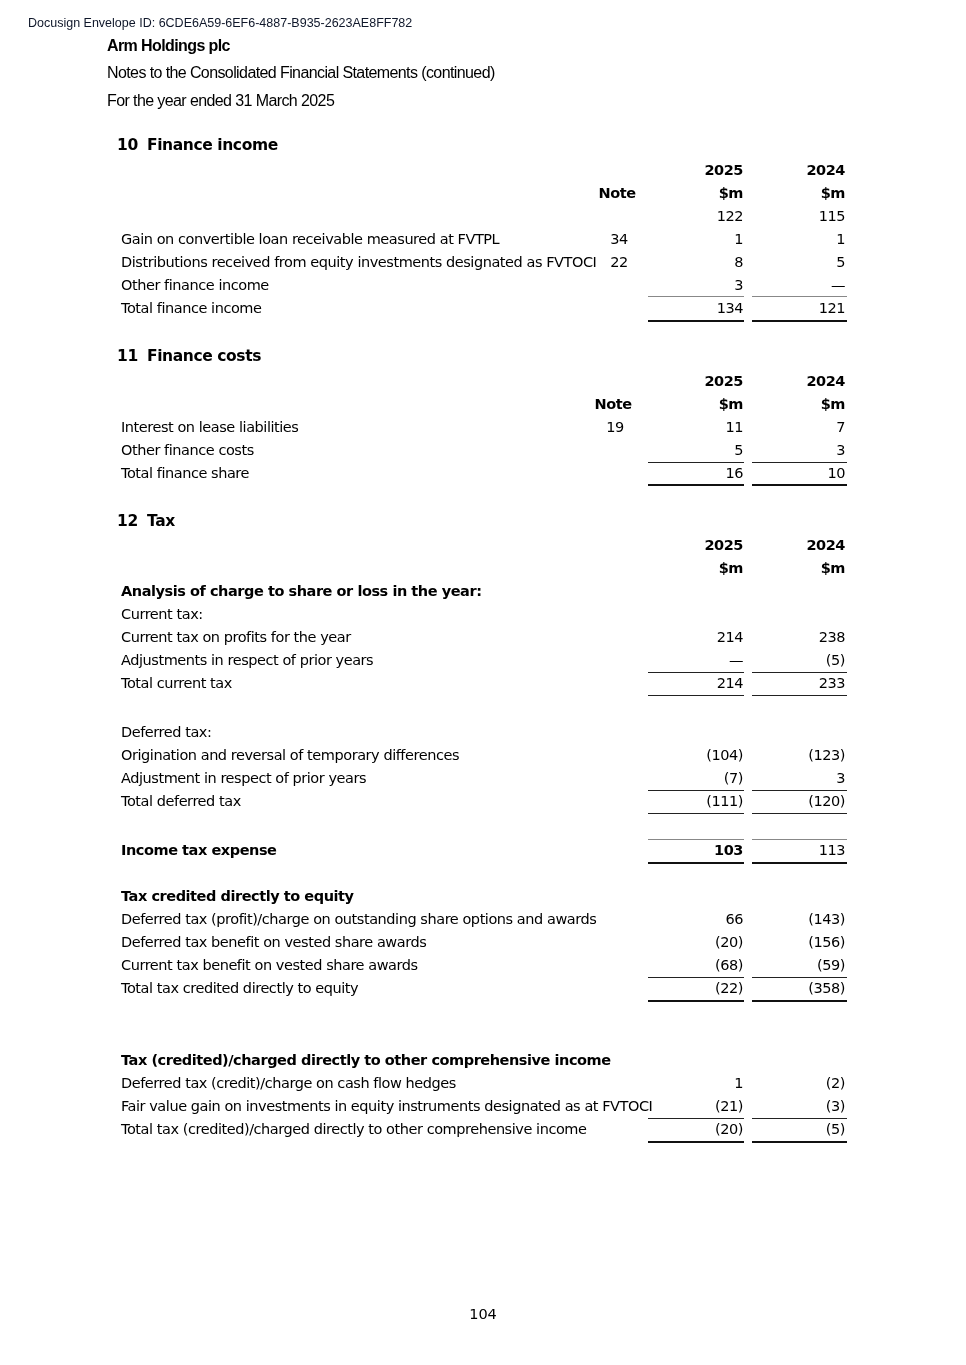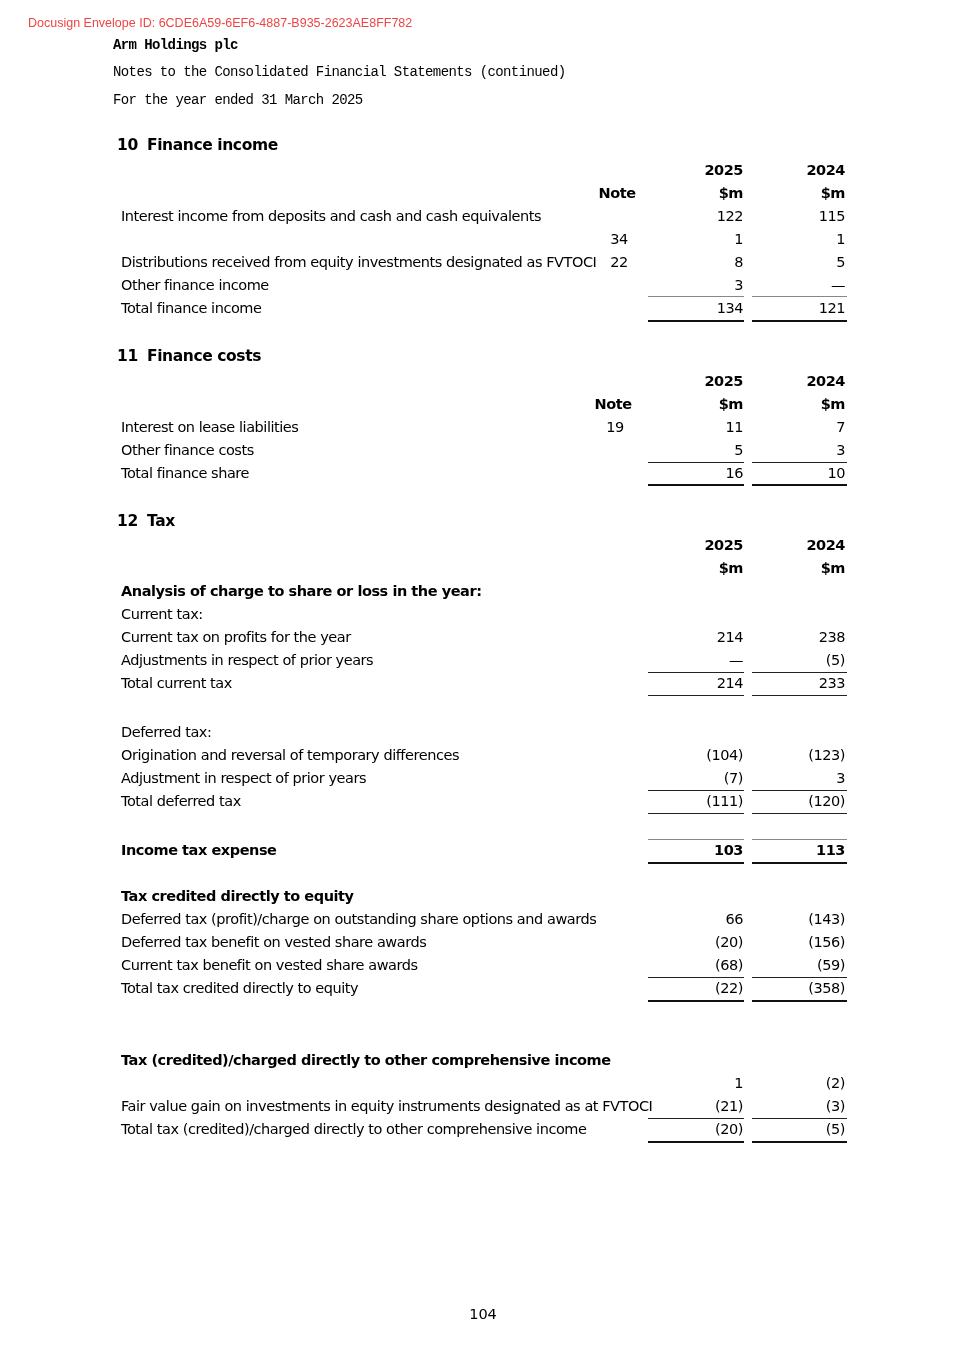--- a/index.html
+++ b/index.html
@@ -1,19 +1,19 @@
 <!DOCTYPE html>
 <html><head>
 <meta charset="utf-8">
 <style>
   html, body { margin: 0; padding: 0; background: #ffffff; }
   body { width: 966px; height: 1365px; position: relative; overflow: hidden;
          font-family: "Liberation Sans", sans-serif; color: #000; }
-  .envelope { position: absolute; left: 28px; top: 16px; font-size: 12.5px; color: #ef4444; }
-  .hdr { position: absolute; left: 113px; font-size: 14px; font-family: Liberation Mono, monospace; letter-spacing: -0.6px; }
+  .envelope { position: absolute; left: 28px; top: 16px; font-size: 12.5px; color: #0f172a; }
+  .hdr { position: absolute; left: 107px; font-size: 16px; font-family: Liberation Sans, sans-serif; letter-spacing: -0.6px; }
   .hdr.company { top: 37px; font-weight: bold; }
   .hdr.l2 { top: 64px; }
   .hdr.l3 { top: 92px; }
   .sec-title { position: absolute; left: 117px; font-size: 15.5px; font-weight: bold;
                font-family: "DejaVu Sans", sans-serif; letter-spacing: -0.4px; }
   .sec-title .num { display: inline-block; width: 30px; }
   .row { position: absolute; left: 121px; height: 23px; width: 730px; font-size: 14.5px;
          font-family: "DejaVu Sans", sans-serif; letter-spacing: -0.45px; }
   .row .lbl { position: absolute; left: 0; top: 0; white-space: nowrap; }
   .row .note { position: absolute; width: 40px; text-align: center; top: 0; }
@@ -44,26 +44,26 @@
 <div class="row bold" style="top:162px">
   <span class="v v25">2025</span>
   <span class="v v24">2024</span>
 </div>
 <div class="row bold" style="top:185px">
   <span class="note" style="left:476px">Note</span>
   <span class="v v25">$m</span>
   <span class="v v24">$m</span>
 </div>
 <div class="row" style="top:208px">
-  <span class="lbl">Interest income from deposits and cash and cash equivalents</span>
   <span class="note" style="left:478px"></span>
   <span class="v v25">122</span>
   <span class="v v24">115</span>
 </div>
 <div class="row" style="top:231px">
+  <span class="lbl">Gain on convertible loan receivable measured at FVTPL</span>
   <span class="note" style="left:478px">34</span>
   <span class="v v25">1</span>
   <span class="v v24">1</span>
 </div>
 <div class="row" style="top:254px">
   <span class="lbl">Distributions received from equity investments designated as FVTOCI</span>
   <span class="note" style="left:478px">22</span>
   <span class="v v25">8</span>
   <span class="v v24">5</span>
 </div>
@@ -173,21 +173,21 @@
   <span class="v v24">(120)</span>
 </div>
 <div class="line c25" style="top:813px"></div>
 <div class="line c24" style="top:813px"></div>
 
 <div class="line c25 grey" style="top:839px"></div>
 <div class="line c24 grey" style="top:839px"></div>
 <div class="row bold" style="top:842px">
   <span class="lbl">Income tax expense</span>
   <span class="v v25" style="font-weight:bold">103</span>
-  <span class="v v24" style="font-weight:bold">113</span>
+  <span class="v v24" style="font-weight:normal">113</span>
 </div>
 <div class="line c25 thick" style="top:862px"></div>
 <div class="line c24 thick" style="top:862px"></div>
 
 <div class="row bold" style="top:888px">
   <span class="lbl">Tax credited directly to equity</span>
 </div>
 <div class="row" style="top:911px">
   <span class="lbl">Deferred tax (profit)/charge on outstanding share options and awards</span>
   <span class="v v25">66</span>
@@ -210,20 +210,21 @@
   <span class="v v25">(22)</span>
   <span class="v v24">(358)</span>
 </div>
 <div class="line c25 thick" style="top:1000px"></div>
 <div class="line c24 thick" style="top:1000px"></div>
 
 <div class="row bold" style="top:1052px">
   <span class="lbl">Tax (credited)/charged directly to other comprehensive income</span>
 </div>
 <div class="row" style="top:1075px">
+  <span class="lbl">Deferred tax (credit)/charge on cash flow hedges</span>
   <span class="v v25">1</span>
   <span class="v v24">(2)</span>
 </div>
 <div class="row" style="top:1098px">
   <span class="lbl">Fair value gain on investments in equity instruments designated as at FVTOCI</span>
   <span class="v v25">(21)</span>
   <span class="v v24">(3)</span>
 </div>
 <div class="line c25" style="top:1118px"></div>
 <div class="line c24" style="top:1118px"></div>

